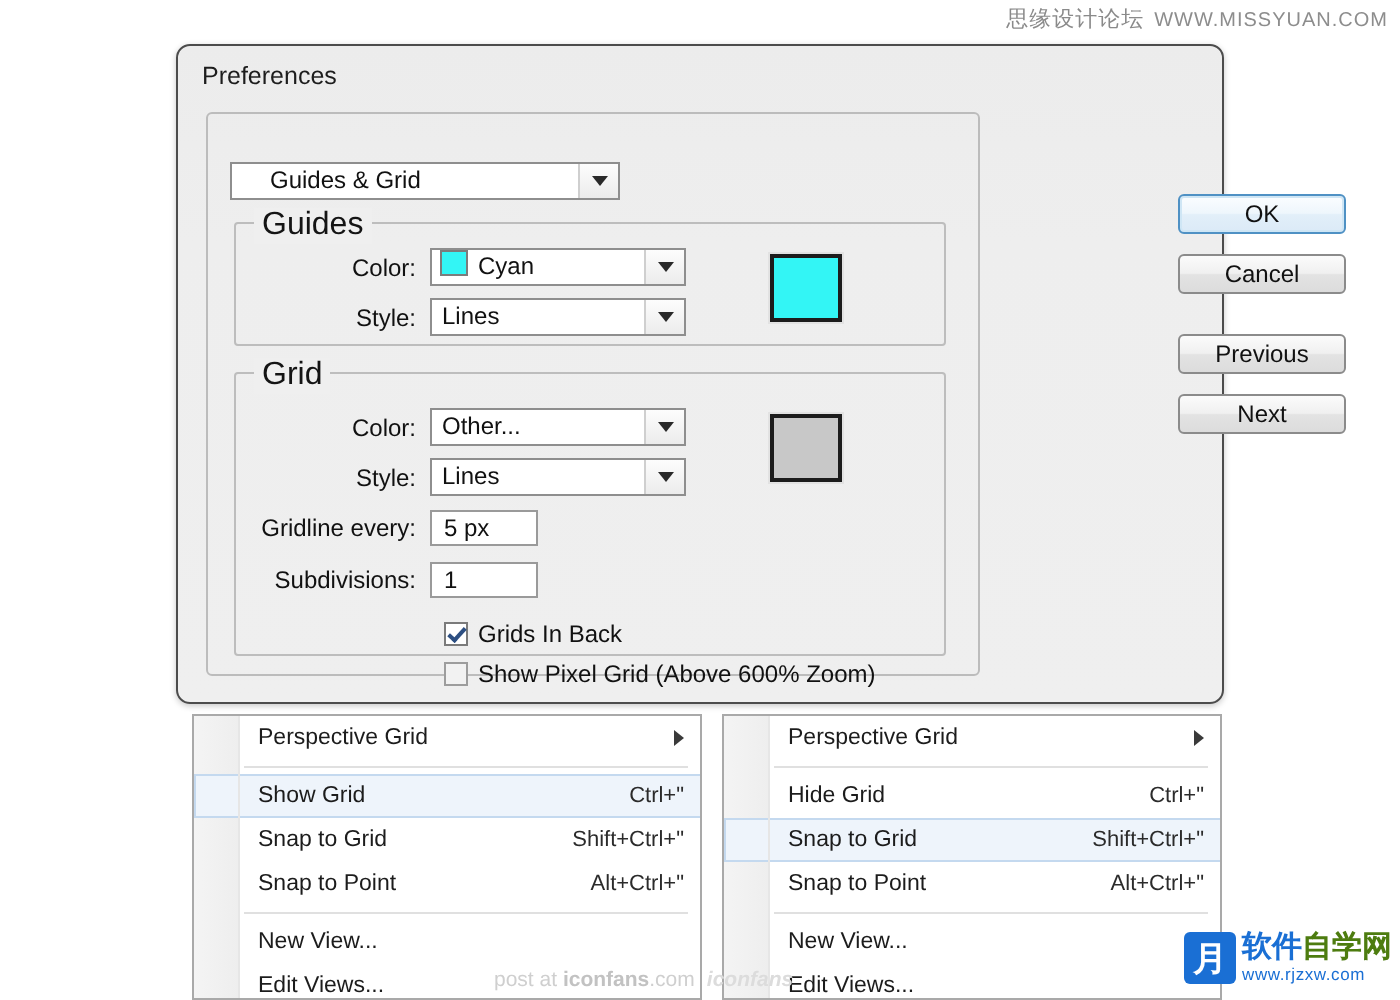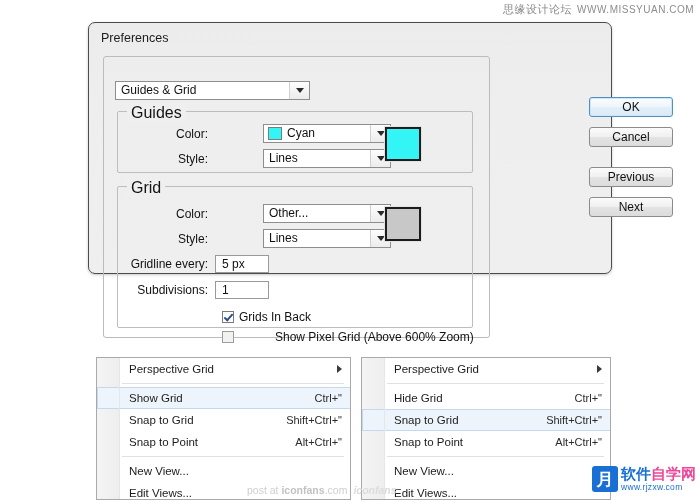--- a/index.html
+++ b/index.html
@@ -33,21 +33,21 @@
     margin-right: 5px;
     color: #8a8a8a;
   }
 
   
   #prefs-dialog {
     position: absolute;
     left: 88px;
     top: 22px;
     width: 524px;
-    height: 252px;
+    height: 330px;
     background: linear-gradient(180deg, #ececec 0%, #eeeeee 30%, #efefef 100%);
     border: 1px solid #4c4c4c;
     border-radius: 7px;
     box-shadow: 0 1px 3px rgba(0,0,0,0.22);
     box-sizing: border-box;
   }
   #prefs-title {
     position: absolute;
     left: 12px;
     top: 8px;
@@ -76,21 +76,21 @@
     width: 195px;
     height: 19px;
     background: #ffffff;
     border: 1px solid #8e8e8e;
     box-sizing: border-box;
     display: flex;
     align-items: center;
   }
   .category-select .sel-text {
     flex: 1;
-    padding-left: 5px;
+    padding-left: 19px;
     font-size: 12px;
     color: #111;
     line-height: 17px;
   }
   .arrow-btn {
     width: 19px;
     height: 100%;
     display: flex;
     align-items: center;
     justify-content: center;
@@ -137,22 +137,20 @@
     color: #111;
     box-sizing: border-box;
   }
   .combo {
     width: 128px;
     height: 19px;
     background: #ffffff;
     border: 1px solid #8e8e8e;
     box-sizing: border-box;
     display: flex;
-    align-items: center;
-    margin-left: 48px;
   }
   .combo .combo-text {
     flex: 1;
     padding-left: 5px;
     font-size: 12px;
     line-height: 17px;
     color: #111;
     white-space: nowrap;
     overflow: hidden;
   }
@@ -346,21 +344,21 @@
     font-size: 17px;
     font-weight: bold;
     display: flex;
     align-items: center;
     justify-content: center;
     margin-right: 3px;
   }
   #logo-badge .lg-txt { display: flex; flex-direction: column; line-height: 1; }
   #logo-badge .lg-cn { font-size: 15px; font-weight: bold; letter-spacing: 0px; }
   #logo-badge .lg-cn .blue { color: #1a6fd4; }
-  #logo-badge .lg-cn .orange { color: #ec4899; }
+  #logo-badge .lg-cn .orange { color: #4d7c0f; }
   #logo-badge .lg-url { font-size: 8.5px; color: #1a6fd4; margin-top: 2px; letter-spacing: 0.3px; }
 </style>
 </head>
 <body>
 
 <div id="top-watermark">
   <span class="cn">思缘设计论坛</span><span>WWW.MISSYUAN.COM</span>
 </div>
 
 <div id="prefs-dialog">
@@ -437,21 +435,21 @@
   <div class="field-row" style="left:30px; top:258px;">
     <span class="field-label">Subdivisions:</span>
     <span class="textinput">1</span>
   </div>
 
   <div class="checkrow" style="left:133px; top:287px;">
     <span class="cbox checked"></span>
     <span class="cb-label">Grids In Back</span>
   </div>
 
-  <div class="checkrow" style="left:133px; top:307px;gap:36px;">
+  <div class="checkrow" style="left:133px; top:307px;">
     <span class="cbox unchecked"></span>
     <span class="cb-label">Show Pixel Grid (Above 600% Zoom)</span>
   </div>
 
   <div class="dlg-btn default" id="btn-ok">OK</div>
   <div class="dlg-btn" id="btn-cancel">Cancel</div>
   <div class="dlg-btn" id="btn-previous">Previous</div>
   <div class="dlg-btn" id="btn-next">Next</div>
 </div>
 

